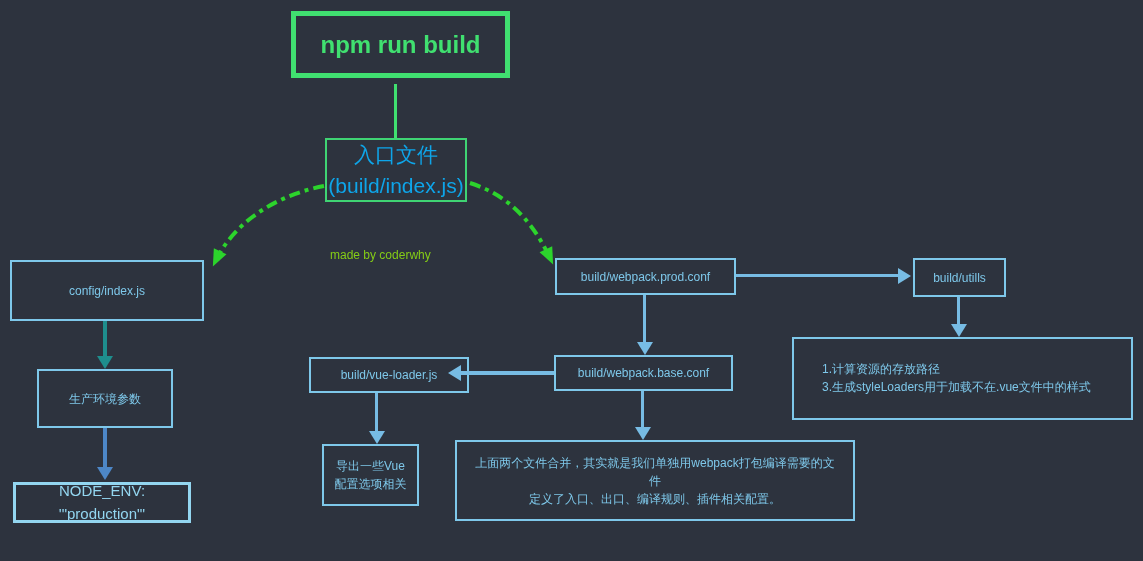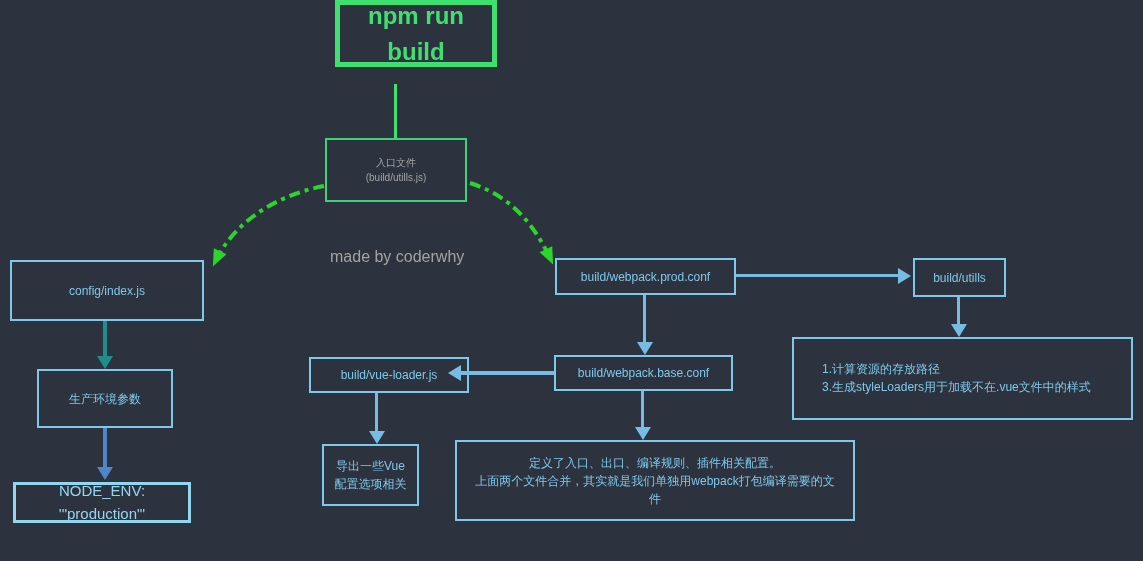--- a/index.html
+++ b/index.html
@@ -11,31 +11,31 @@
   .box{
     position:absolute;display:flex;flex-direction:column;
     align-items:center;justify-content:center;text-align:center;
     box-sizing:border-box;line-height:1.5;
   }
   .green-big{
     border:5px solid #40e070;color:#40e070;
     font-size:24px;font-weight:bold;
   }
   .green{
-    border:2px solid #3fd473;color:#a3a3a3;font-size:10px;
+    border:2px solid #3fd473;color:#0ea5e9;font-size:21px;
   }
   .blue{
     border:2px solid #7ec8ea;color:#7ec8ea;font-size:12px;
   }
   .blue-thick{
     border:3px solid #93d6f0;color:#93d6f0;font-size:15px;
   }
   .left-align{align-items:flex-start;text-align:left;padding-left:28px;padding-right:8px;}
   .watermark{
-    position:absolute;color:#a3a3a3;font-size:16px;
+    position:absolute;color:#84cc16;font-size:12px;
   }
   
   .stem{position:absolute;}
   .head{position:absolute;width:0;height:0;}
   .head-down{border-left:8px solid transparent;border-right:8px solid transparent;}
   .head-right{border-top:8px solid transparent;border-bottom:8px solid transparent;}
   .head-left{border-top:8px solid transparent;border-bottom:8px solid transparent;}
   svg.overlay{position:absolute;left:0;top:0;pointer-events:none;}
 </style>
 </head>
@@ -44,27 +44,27 @@
 <svg class="overlay" width="1143" height="561">
   <defs>
     <marker id="ga" markerUnits="userSpaceOnUse" markerWidth="20" markerHeight="18" refX="13" refY="8" orient="auto">
       <path d="M1,1 L18,8 L1,15 z" fill="#2cd42c"></path>
     </marker>
   </defs>
   <path d="M 324 186 C 282 194, 236 218, 215 262" fill="none" stroke="#2cd42c" stroke-width="4" stroke-dasharray="11 5 4 5" marker-end="url(#ga)"></path>
   <path d="M 470 183 C 511 196, 534 224, 551 260" fill="none" stroke="#2cd42c" stroke-width="4" stroke-dasharray="11 5 4 5" marker-end="url(#ga)"></path>
 </svg>
 
-<div class="box green-big" style="left:291px;top:0;width:162px;height:67px;margin-left:44px;">
+<div class="box green-big" style="left:291px;top:11px;width:219px;height:67px;">
   <span>npm run build</span>
 </div>
 
 <div class="box green" style="left:325px;top:138px;width:142px;height:64px;">
   <span>入口文件</span>
-  <span>(build/utills.js)</span>
+  <span>(build/index.js)</span>
 </div>
 
 <div class="watermark" style="left:330px;top:248px;">made by coderwhy</div>
 
 <div class="box blue" style="left:10px;top:260px;width:194px;height:61px;">
   <span>config/index.js</span>
 </div>
 
 <div class="box blue" style="left:37px;top:369px;width:136px;height:59px;">
   <span>生产环境参数</span>
@@ -94,22 +94,22 @@
 <div class="box blue" style="left:554px;top:355px;width:179px;height:36px;">
   <span>build/webpack.base.conf</span>
 </div>
 
 <div class="box blue" style="left:322px;top:444px;width:97px;height:62px;">
   <span>导出一些Vue</span>
   <span>配置选项相关</span>
 </div>
 
 <div class="box blue" style="left:455px;top:440px;width:400px;height:81px;padding:4px 14px;">
+  <span>上面两个文件合并，其实就是我们单独用webpack打包编译需要的文件</span>
   <span>定义了入口、出口、编译规则、插件相关配置。</span>
-  <span>上面两个文件合并，其实就是我们单独用webpack打包编译需要的文件</span>
 </div>
 
 <div class="stem" style="left:394px;top:84px;width:3px;height:54px;background:#40e070;"></div>
 
 <div class="stem" style="left:103px;top:321px;width:4px;height:36px;background:#1e8e8d;"></div>
 <div class="head head-down" style="left:97px;top:356px;border-top:13px solid #1e8e8d;"></div>
 
 <div class="stem" style="left:103px;top:428px;width:4px;height:40px;background:#4d87c7;"></div>
 <div class="head head-down" style="left:97px;top:467px;border-top:13px solid #4d87c7;"></div>
 

